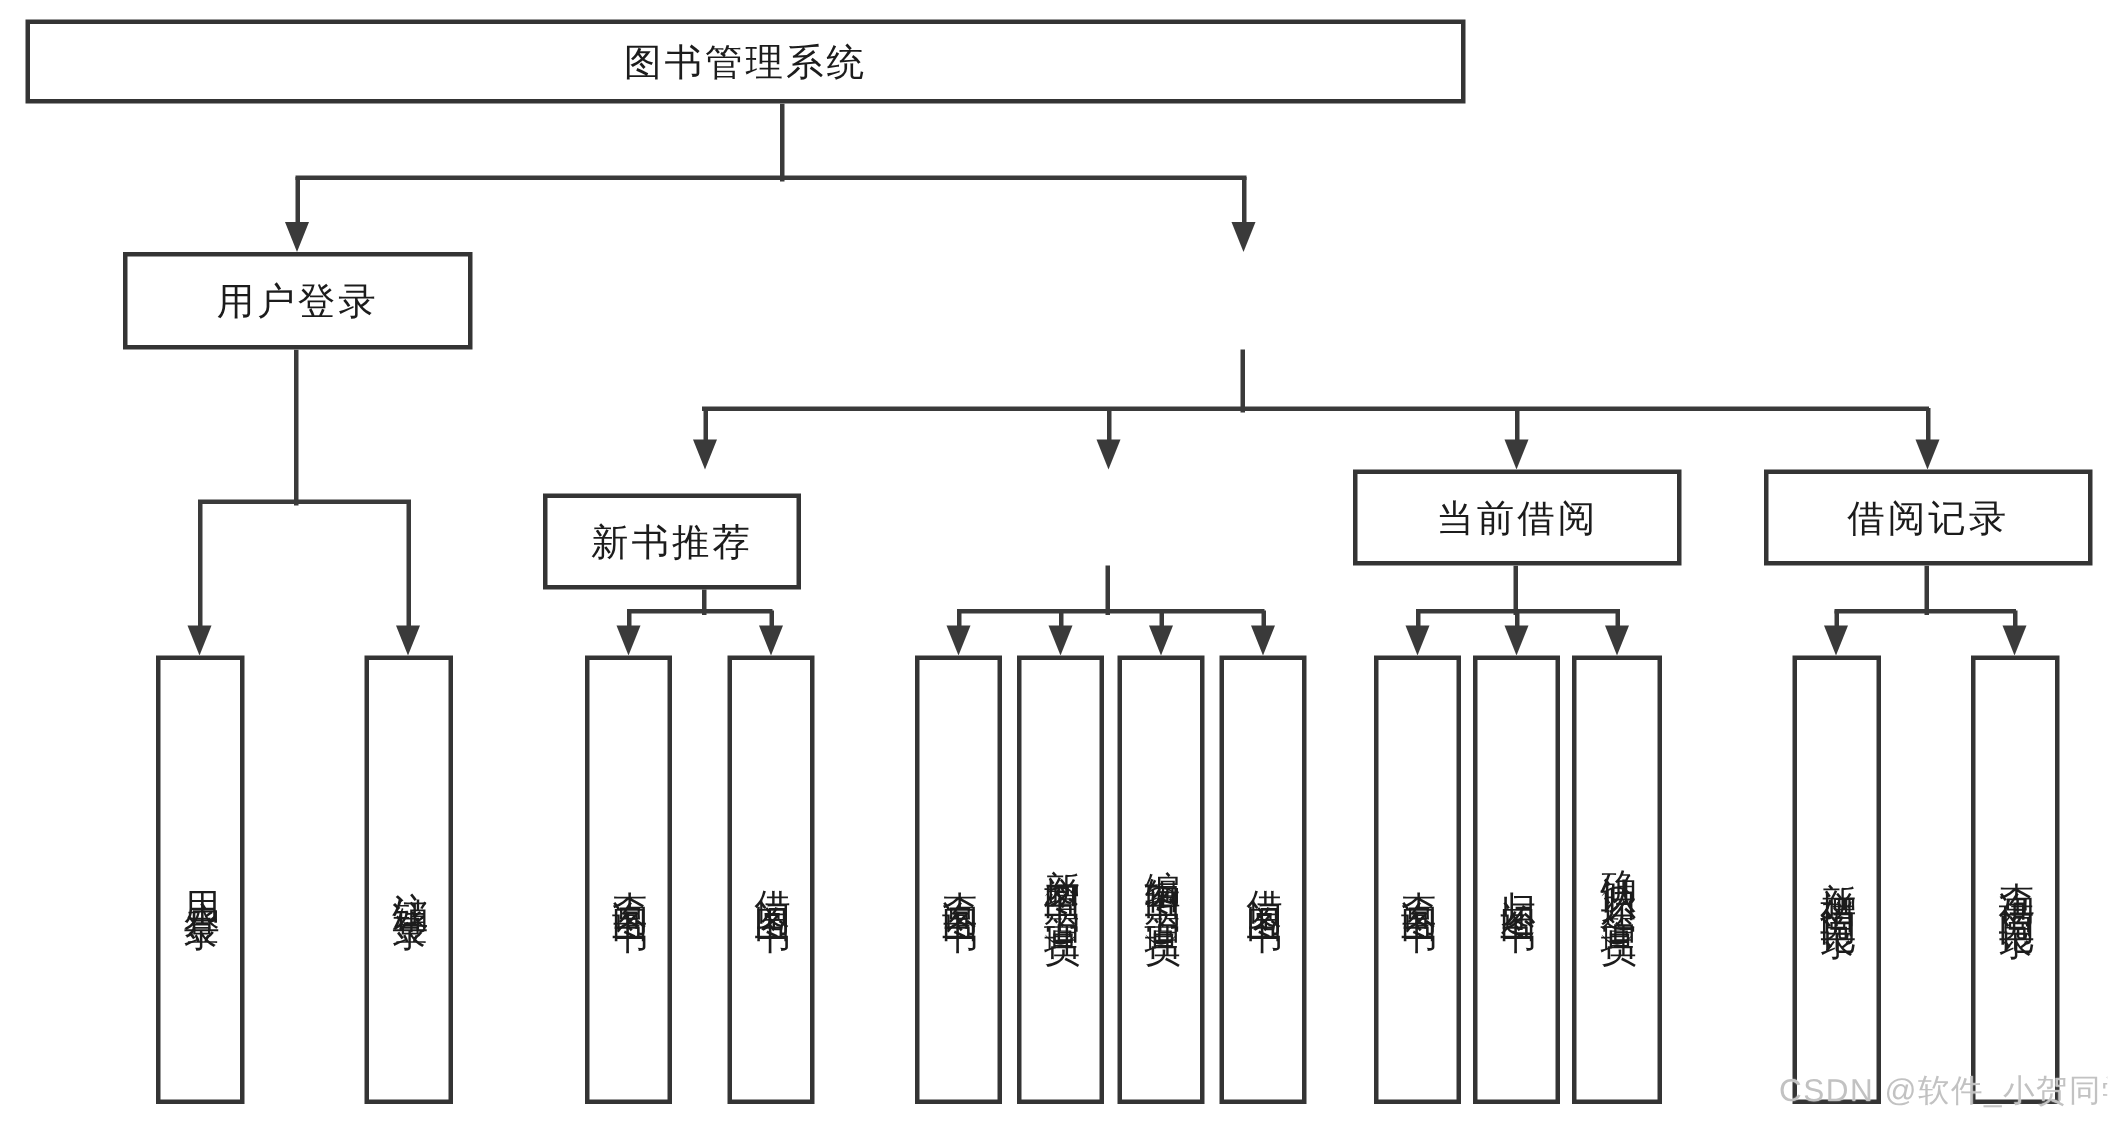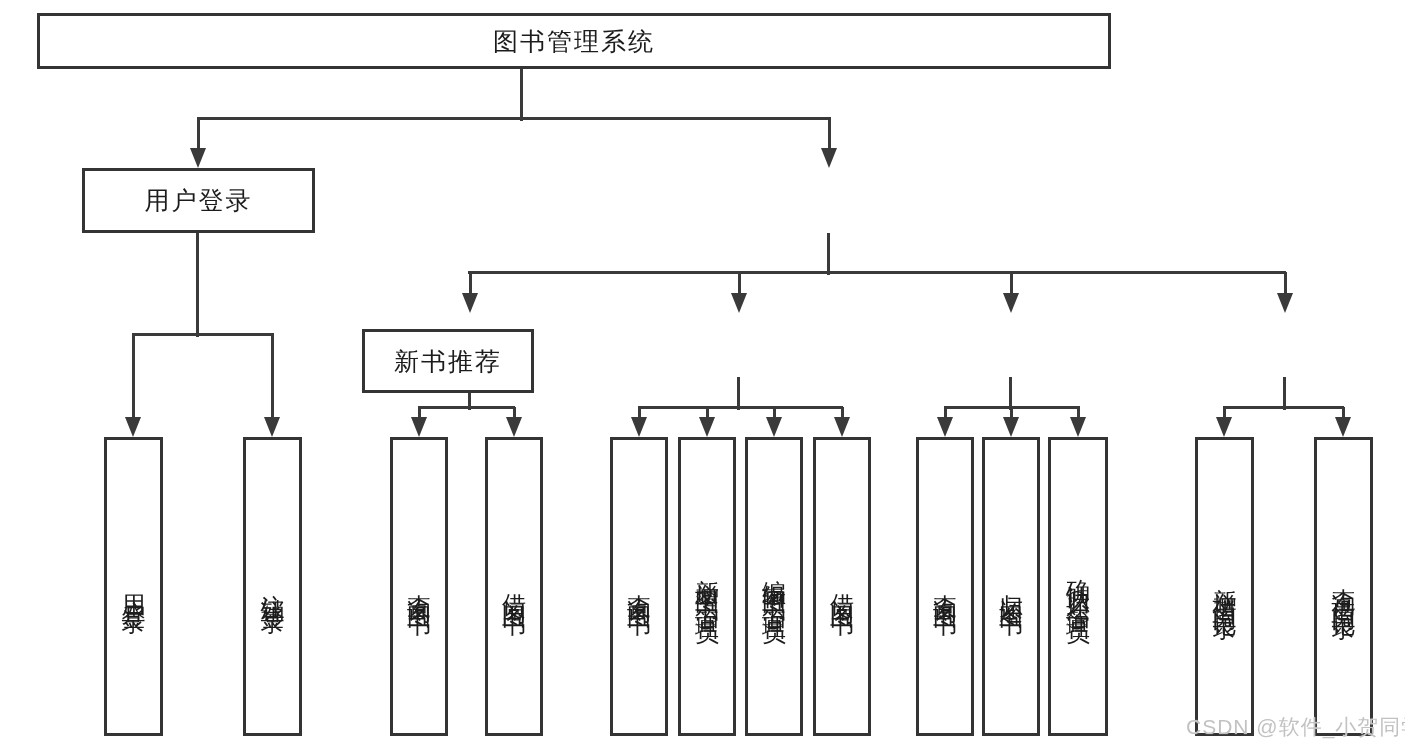--- a/index.html
+++ b/index.html
@@ -58,25 +58,27 @@
     white-space: nowrap;
     z-index: 5;
     text-shadow: 0 0 1px #ffffff;
   }
 </style>
 </head>
 <body>
 
 <div id="stage">
 
-  <div class="box" style="left:37px;top:13px;width:1074px;height:56px">图书管理系统</div>
+  <div class="box" style="left:17px;top:13px;width:960px;height:56px">图书管理系统</div>
 
   <div class="box" style="left:82px;top:168px;width:233px;height:65px">用户登录</div>
 
   <div class="box" style="left:362px;top:329px;width:172px;height:64px">新书推荐</div>
+  <div class="box" style="left:902px;top:313px;width:219px;height:64px">当前借阅</div>
+  <div class="box" style="left:1176px;top:313px;width:219px;height:64px">借阅记录</div>
 
   <div class="box box-v" style="left:104px;top:437px;width:59px;height:299px">用户登录</div>
   <div class="box box-v" style="left:243px;top:437px;width:59px;height:299px">注销登录</div>
 
   <div class="box box-v" style="left:390px;top:437px;width:58px;height:299px">查询图书</div>
   <div class="box box-v" style="left:485px;top:437px;width:58px;height:299px">借阅图书</div>
 
   <div class="box box-v" style="left:610px;top:437px;width:58px;height:299px">查询图书</div>
   <div class="box box-v" style="left:678px;top:437px;width:58px;height:299px">新增图书（管理员）</div>
   <div class="box box-v" style="left:745px;top:437px;width:58px;height:299px">编辑图书（管理员）</div>

